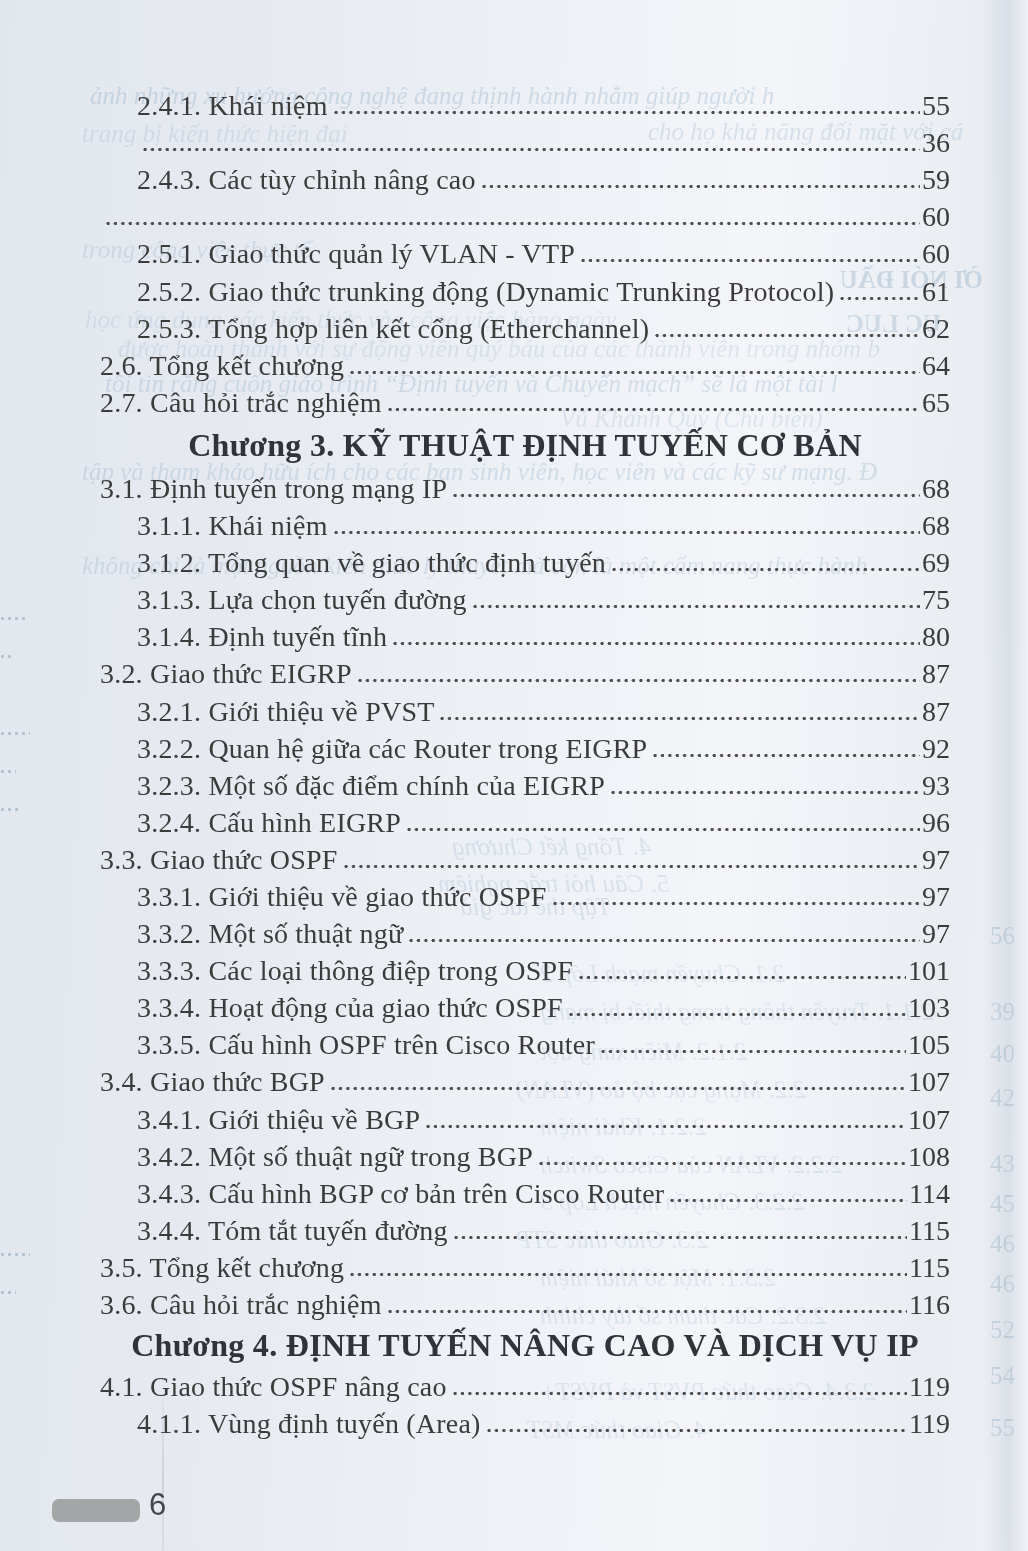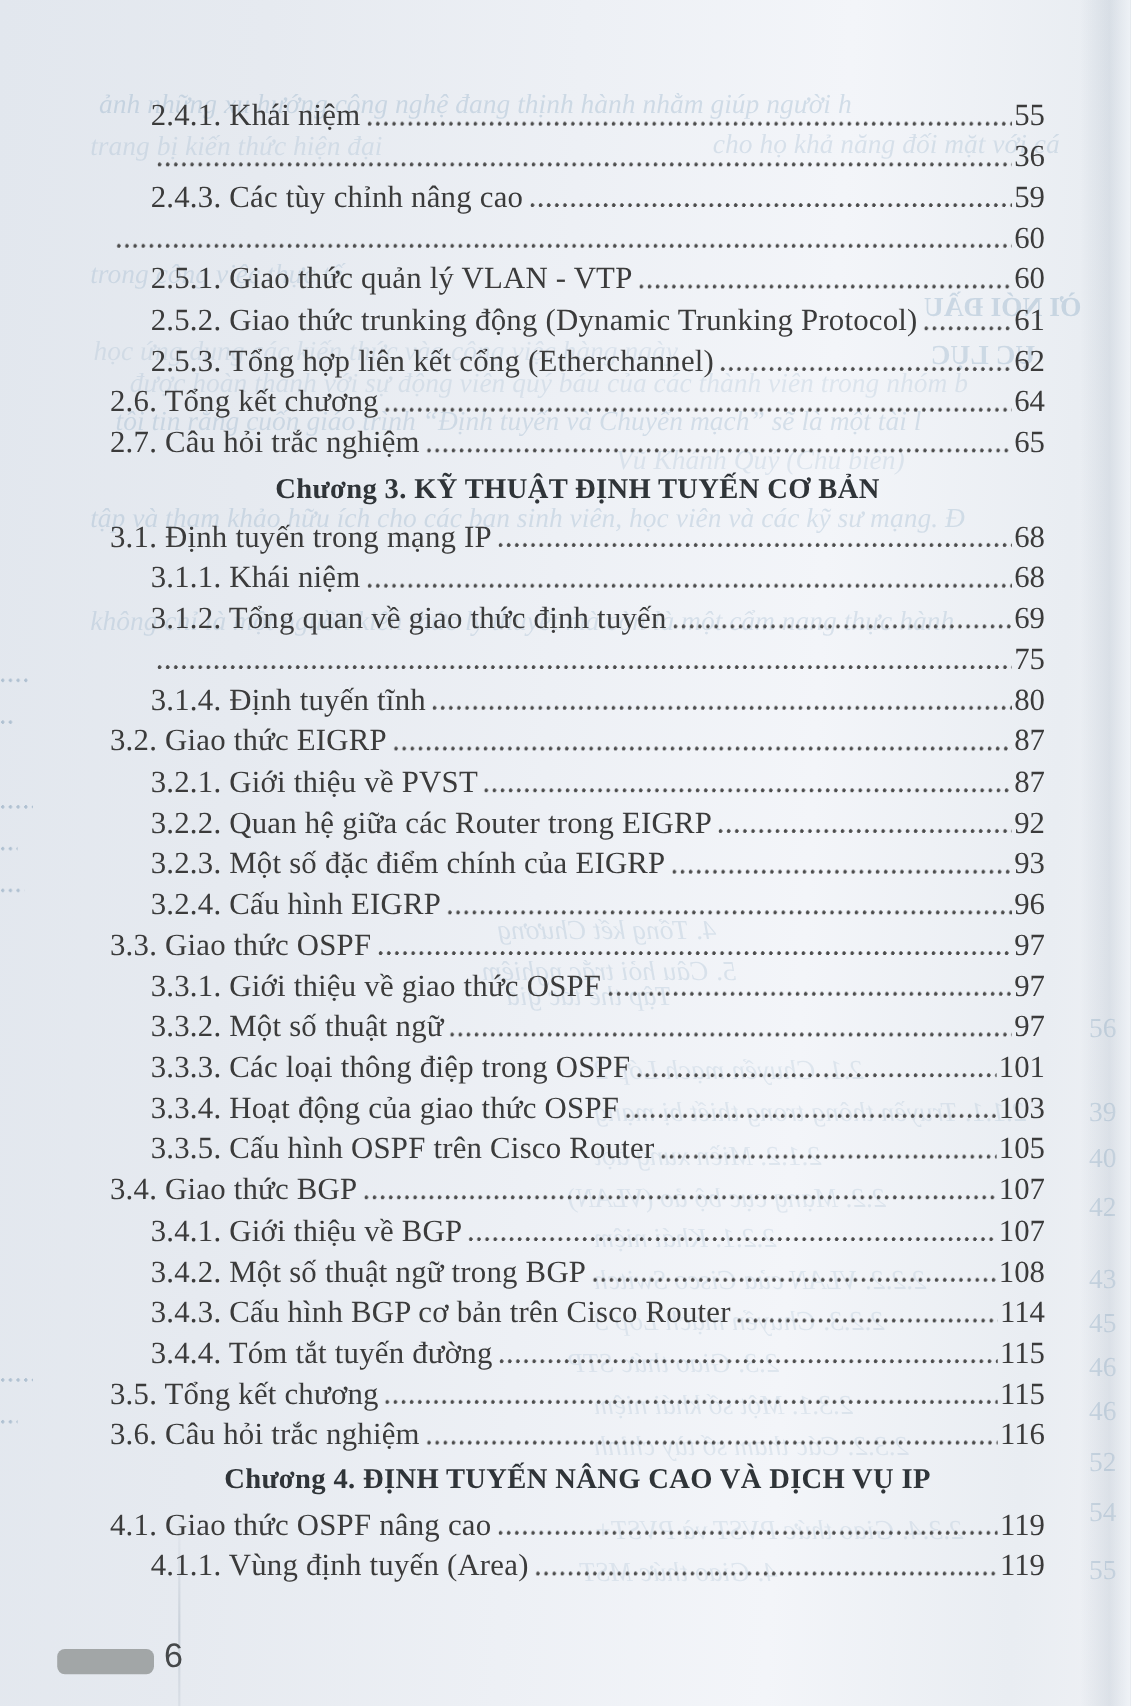--- a/index.html
+++ b/index.html
@@ -47,21 +47,21 @@
   }
   .row.lvl3 { padding-left:37px; }
   .row .lbl { flex:0 0 auto; padding-bottom:3px; letter-spacing:0.2px; }
   .row .leader {
     flex:1 1 auto; height:10px; margin:0 2px 9px 5px; align-self:flex-end;
     background-image:radial-gradient(circle at 3px 6.5px, #4c4c4c 1.45px, rgba(0,0,0,0) 1.9px);
     background-size:7.4px 10px; background-repeat:repeat-x; background-position:0 0;
   }
   .row .pg { flex:0 0 auto; padding-bottom:3px; }
   .chapter {
-    text-align:center; font-weight:bold; font-size:26px; color:#2f3438;
+    text-align:center; font-weight:bold; font-size:32px; color:#2f3438;
     letter-spacing:0.3px;
   }
   .chapter.c3 { height:49px; line-height:46px; }
   .chapter.c4 { height:45px; line-height:42px; }
   
   .footer-marker {
     position:absolute; left:52px; top:1499px; width:88px; height:23px;
     background:#a2a6a7; border-radius:7px;
   }
   .footer-num {
@@ -177,20 +177,21 @@
         <span class="lbl">3.1.1. Khái niệm</span>
         <span class="leader"></span>
         <span class="pg">68</span>
       </div>
       <div class="row lvl3">
         <span class="lbl">3.1.2. Tổng quan về giao thức định tuyến</span>
         <span class="leader"></span>
         <span class="pg">69</span>
       </div>
       <div class="row lvl3">
+        <span class="lbl">3.1.3. Lựa chọn tuyến đường</span>
         <span class="leader"></span>
         <span class="pg">75</span>
       </div>
       <div class="row lvl3">
         <span class="lbl">3.1.4. Định tuyến tĩnh</span>
         <span class="leader"></span>
         <span class="pg">80</span>
       </div>
       <div class="row">
         <span class="lbl">3.2. Giao thức EIGRP</span>

